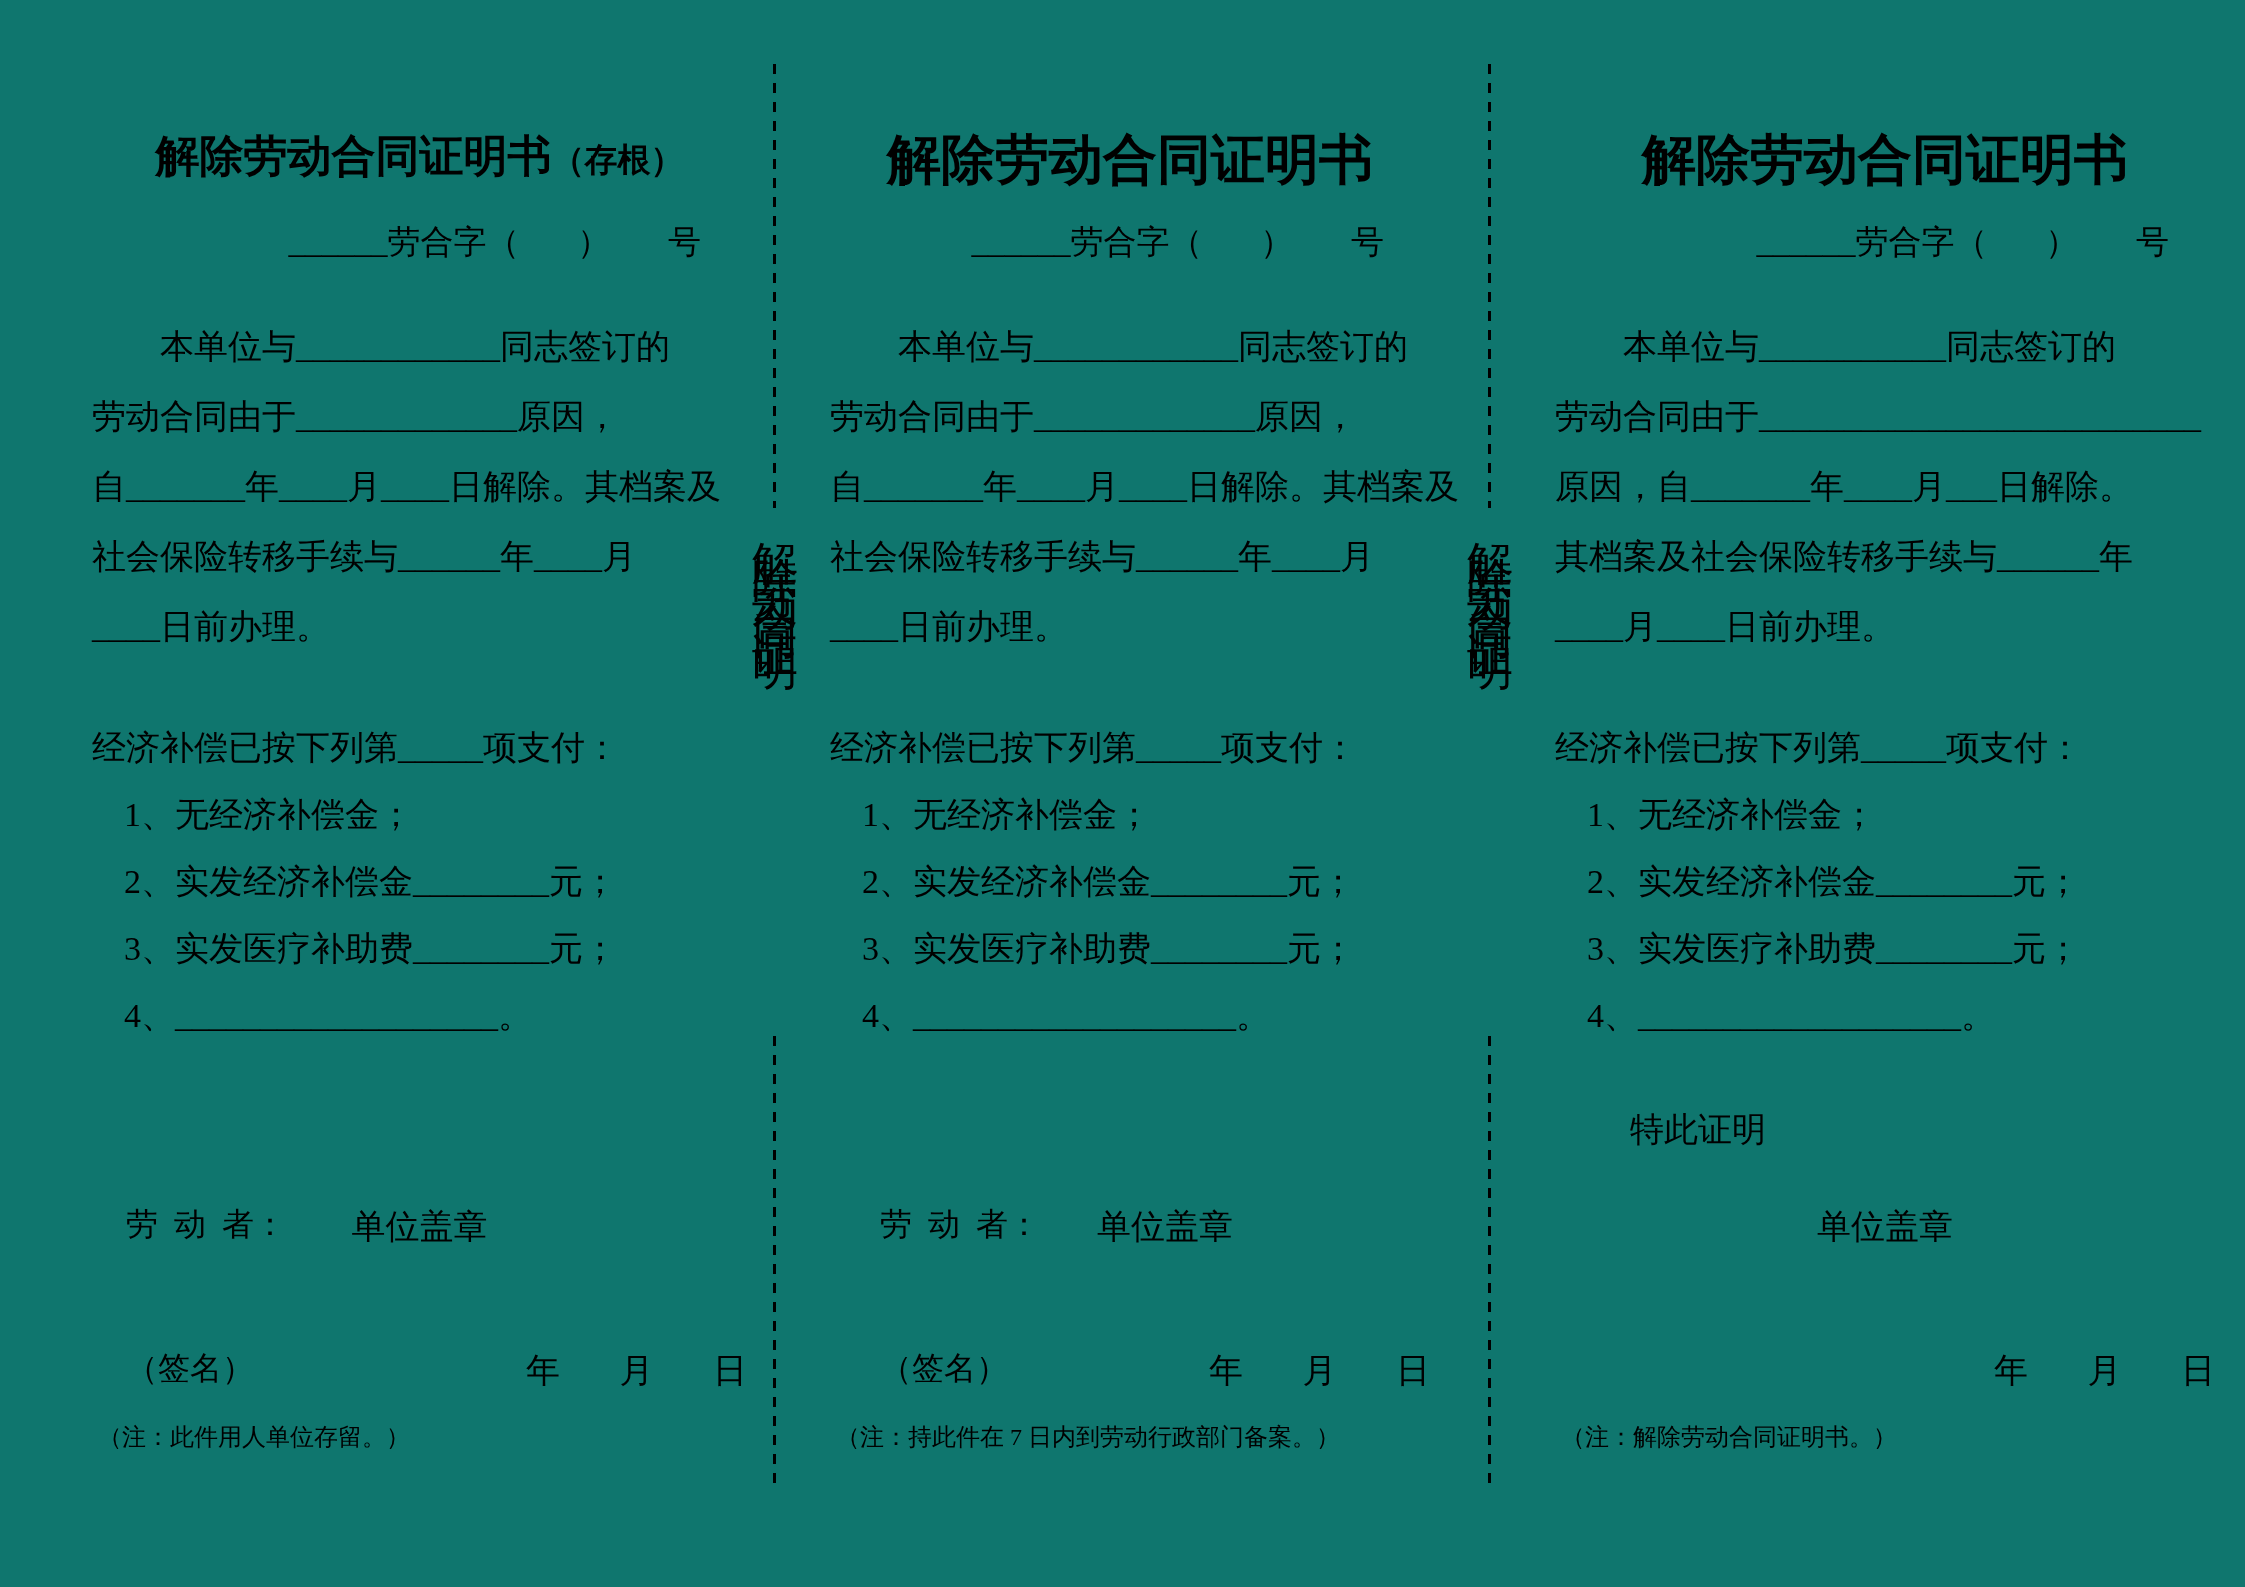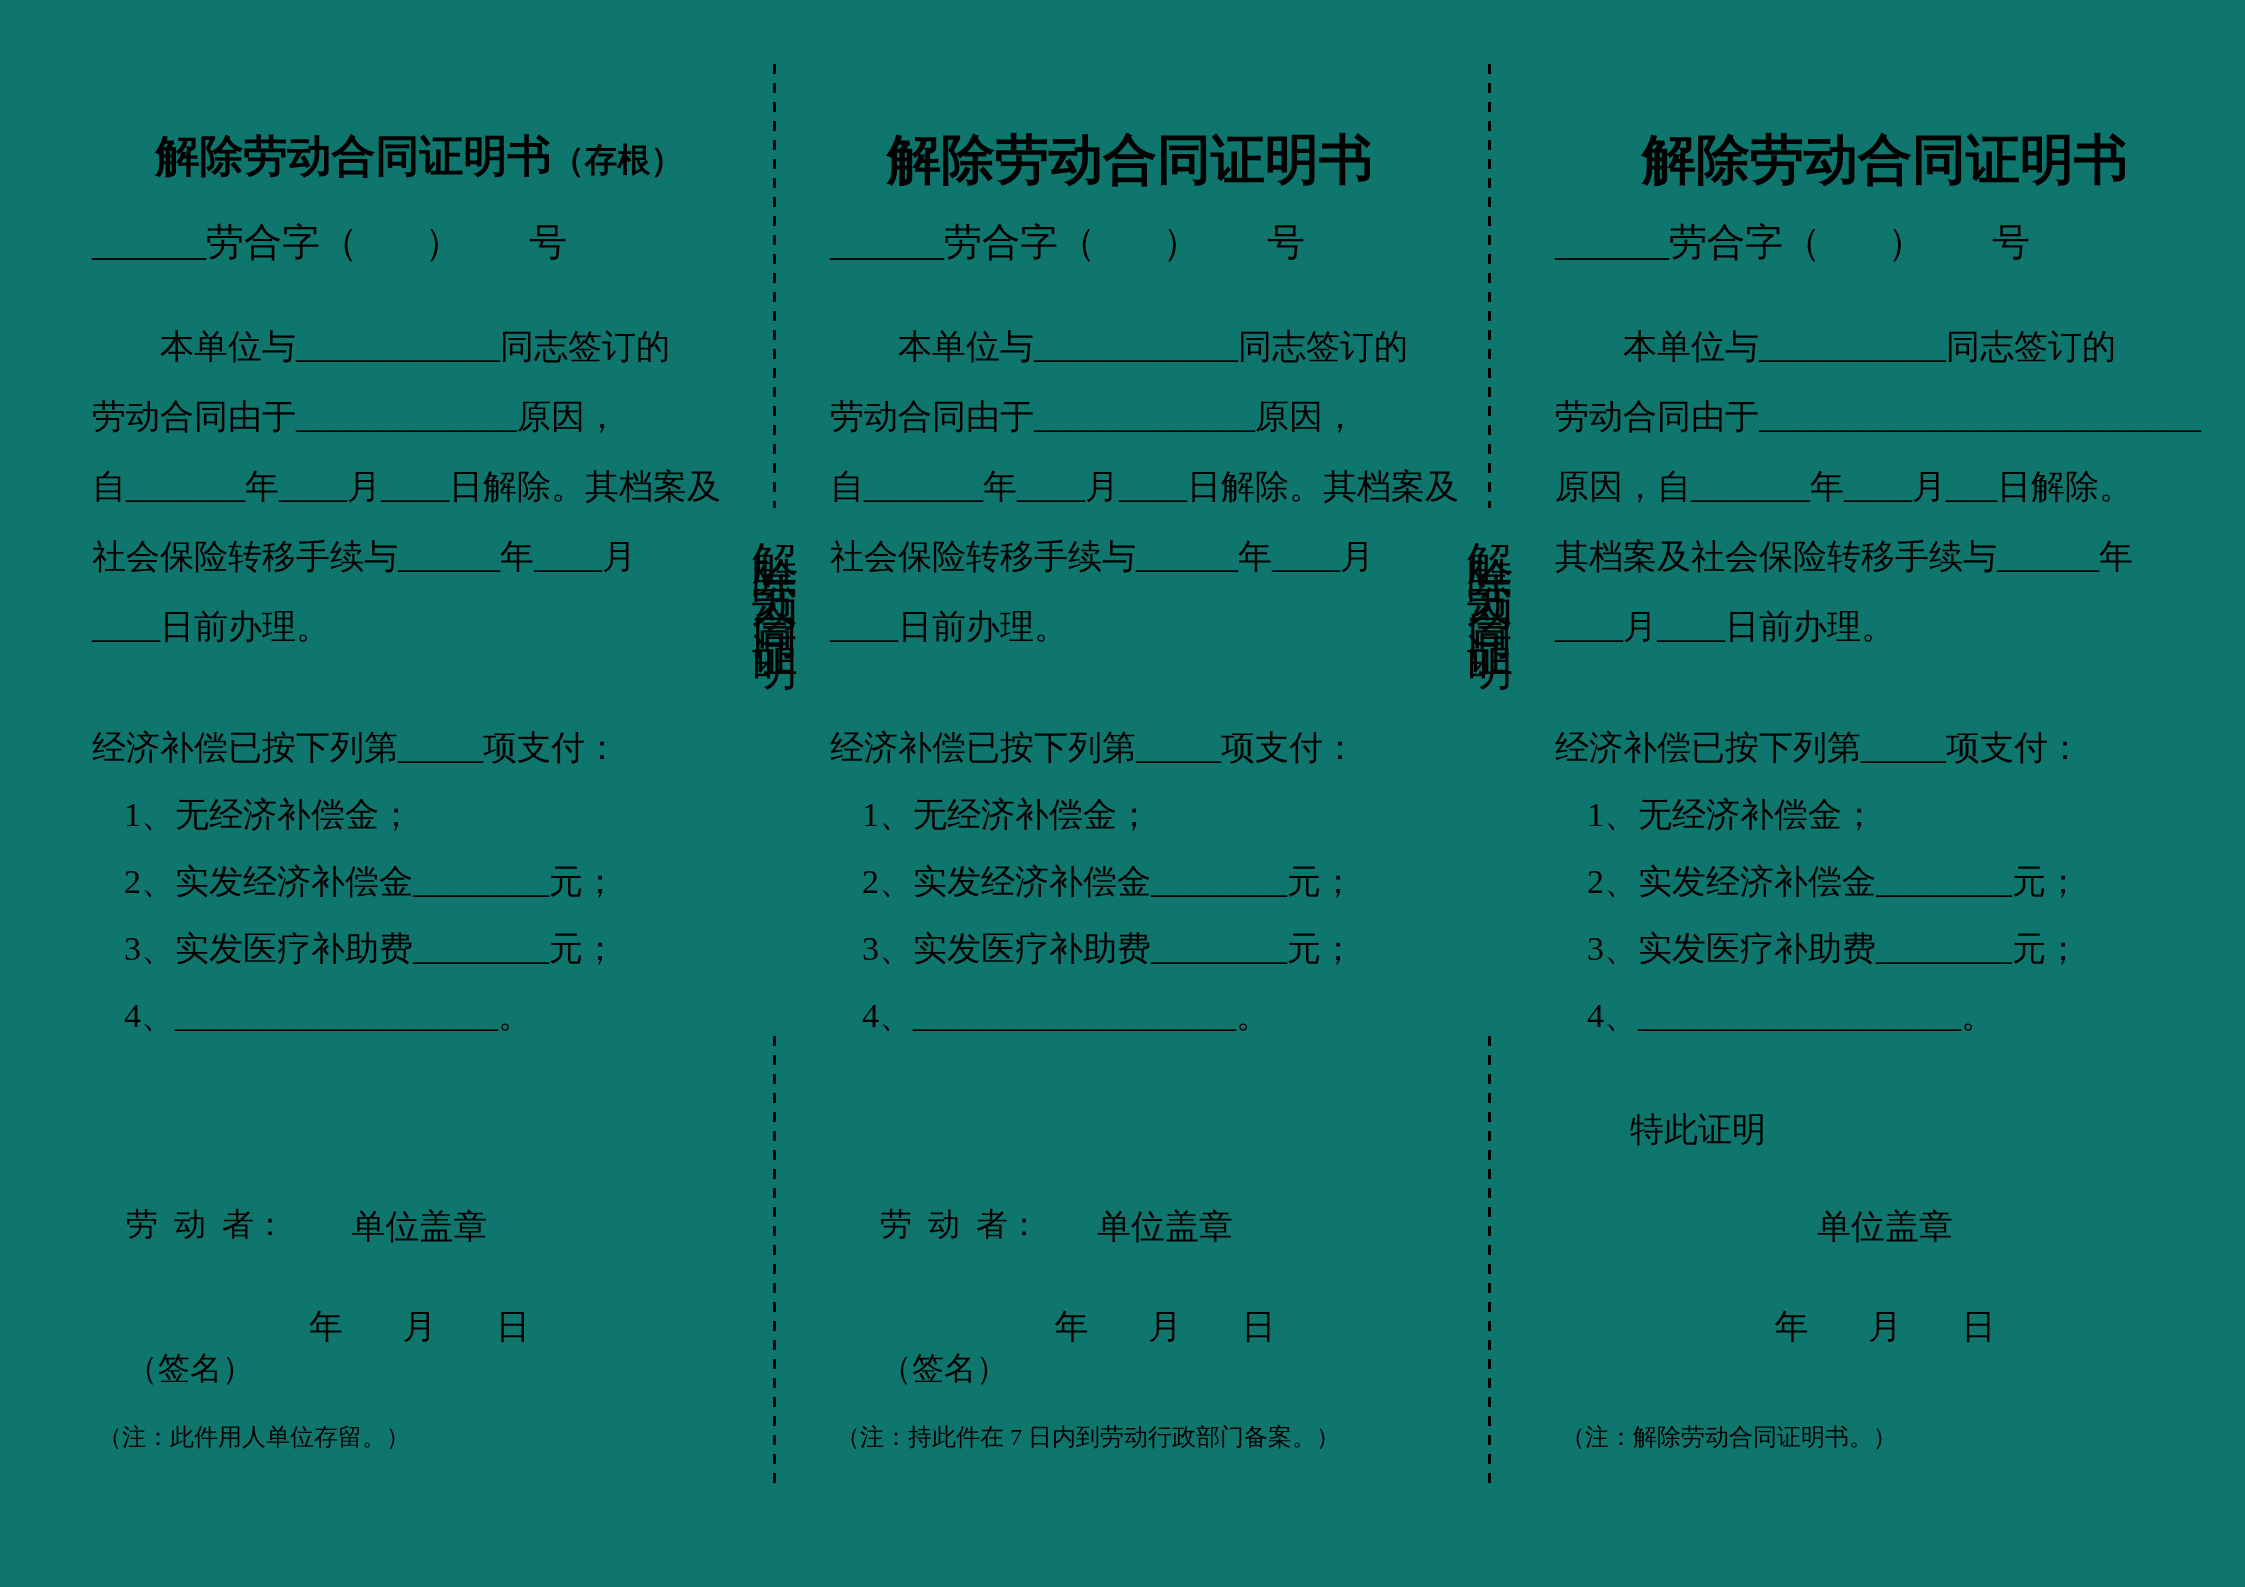--- a/index.html
+++ b/index.html
@@ -15,38 +15,38 @@
   .panel{position:absolute;top:0;height:100%;}
   .p1{left:92px;width:655px;}
   .p2{left:830px;width:600px;}
   .p3{left:1555px;width:660px;}
 
   .title{position:absolute;left:0;right:0;text-align:center;font-weight:bold;white-space:nowrap;line-height:60px;}
   .p1 .title{top:98px;font-size:44px;}
   .p2 .title,.p3 .title{top:94px;font-size:54px;}
   .title .suffix{font-size:33px;font-weight:bold;}
 
-  .numline{position:absolute;top:224px;left:0;right:0;padding-right:46px;font-size:38px;line-height:36px;white-space:pre;}
+  .numline{position:absolute;top:224px;left:0;right:0;text-align:right;padding-right:46px;font-size:33px;line-height:36px;white-space:pre;}
 
   .bodypara{position:absolute;top:312px;left:0;right:0;font-size:34px;}
   .bodypara .bline{height:70px;line-height:70px;white-space:pre;}
 
   .comp{position:absolute;top:714px;left:0;right:0;font-size:34px;font-family:Liberation Serif, serif;}
   .comp .cline{height:67px;line-height:67px;white-space:pre;}
   .comp .item{padding-left:32px;}
 
   .worker{position:absolute;top:1104px;left:0;font-size:32px;line-height:48px;white-space:pre;}
   .p1 .worker{padding-left:34px;}
   .p2 .worker{padding-left:50px;}
   .closing{position:absolute;top:1108px;left:0;font-size:34px;line-height:44px;padding-left:75px;white-space:pre;}
 
   .seal{position:absolute;top:1208px;left:0;right:0;text-align:center;font-size:34px;line-height:38px;}
   .p2 .seal{padding-left:70px;}
 
-  .dateline{position:absolute;top:1308px;left:0;right:0;text-align:center;font-size:34px;line-height:38px;white-space:pre;font-family:Liberation Serif, serif;}
+  .dateline{position:absolute;top:1352px;left:0;right:0;text-align:right;font-size:34px;line-height:38px;white-space:pre;font-family:Liberation Serif, serif;}
   .p2 .dateline{padding-left:70px;}
 
   .note{position:absolute;top:1420px;left:6px;font-size:24px;line-height:34px;white-space:pre;}
 
   .divider{position:absolute;top:0;height:100%;width:0;}
   .d1{left:775px;}
   .d2{left:1490px;}
   .dash{position:absolute;left:-2px;width:3px;
         background:repeating-linear-gradient(180deg,#000 0 10px,transparent 10px 19px);}
   .dash.top{top:64px;height:444px;}

